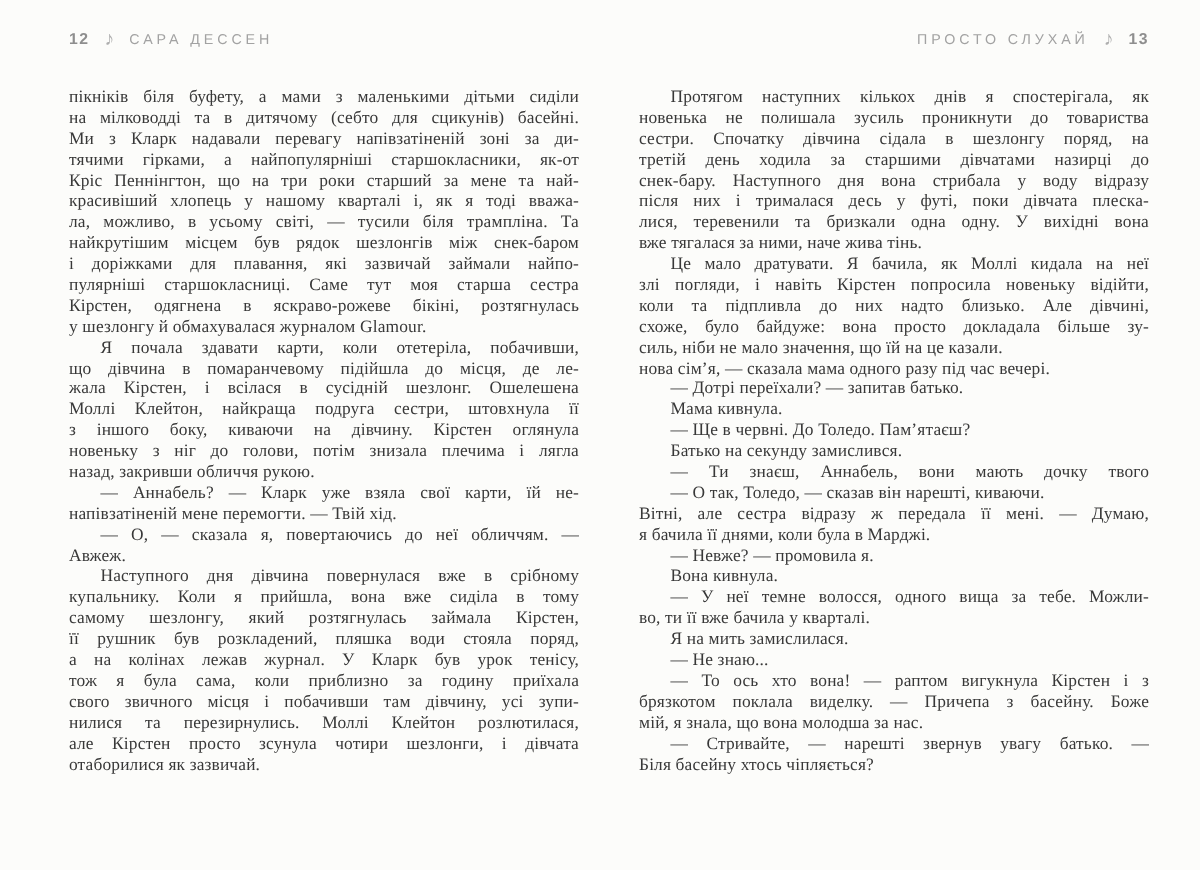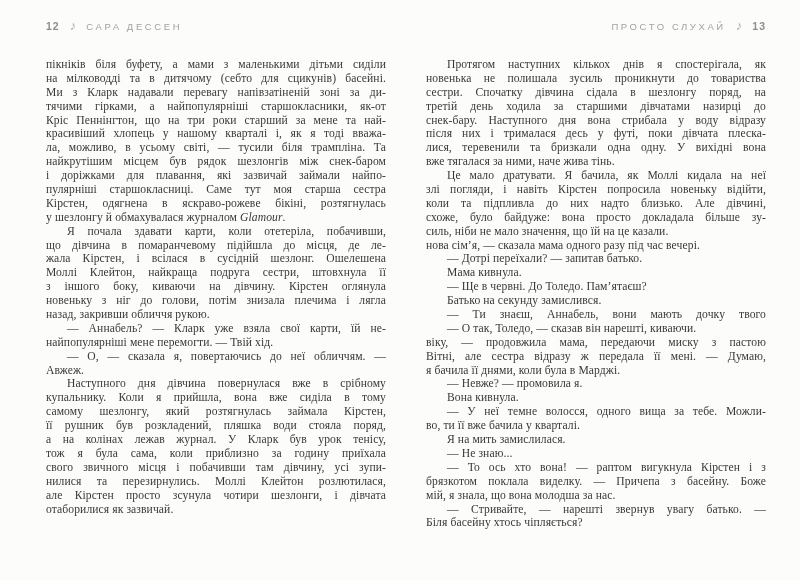--- a/index.html
+++ b/index.html
@@ -40,21 +40,21 @@
     height: 13.9px; line-height: 13.9px;
     font-size: 11.6px;
     text-align: justify;
     text-align-last: justify;
     overflow: hidden;
     white-space: normal;
     letter-spacing: 0.1px;
   }
   .line.indent { text-indent: 21px; }
   .line.para-end { text-align-last: left; }
-  .italic { font-style: italic; }
+  .italic { }
 </style>
 </head>
 <body>
 
 <div class="spread">
 
   <div class="page page-left">
     <div class="page-header">
       <span class="page-num">12</span>
       <span class="note-icon">♪</span>
@@ -74,21 +74,21 @@
         <div class="line">Кірстен, одягнена в яскраво-рожеве бікіні, розтягнулась</div>
         <div class="line para-end"><span>у шезлонгу й обмахувалася журналом </span><span class="italic">Glamour</span><span>.</span></div>
         <div class="line indent">Я почала здавати карти, коли отетеріла, побачивши,</div>
         <div class="line">що дівчина в помаранчевому підійшла до місця, де ле-</div>
         <div class="line">жала Кірстен, і всілася в сусідній шезлонг. Ошелешена</div>
         <div class="line">Моллі Клейтон, найкраща подруга сестри, штовхнула її</div>
         <div class="line">з іншого боку, киваючи на дівчину. Кірстен оглянула</div>
         <div class="line">новеньку з ніг до голови, потім знизала плечима і лягла</div>
         <div class="line para-end">назад, закривши обличчя рукою.</div>
         <div class="line indent">— Аннабель? — Кларк уже взяла свої карти, їй не-</div>
-        <div class="line para-end">найпопулярніші мене перемогти. — Твій хід.</div>
+        <div class="line para-end">напівзатіненій мене перемогти. — Твій хід.</div>
         <div class="line indent">— О, — сказала я, повертаючись до неї обличчям. —</div>
         <div class="line para-end">Авжеж.</div>
         <div class="line indent">Наступного дня дівчина повернулася вже в срібному</div>
         <div class="line">купальнику. Коли я прийшла, вона вже сиділа в тому</div>
         <div class="line">самому шезлонгу, який розтягнулась займала Кірстен,</div>
         <div class="line">її рушник був розкладений, пляшка води стояла поряд,</div>
         <div class="line">а на колінах лежав журнал. У Кларк був урок тенісу,</div>
         <div class="line">тож я була сама, коли приблизно за годину приїхала</div>
         <div class="line">свого звичного місця і побачивши там дівчину, усі зупи-</div>
         <div class="line">нилися та перезирнулись. Моллі Клейтон розлютилася,</div>
@@ -117,21 +117,20 @@
         <div class="line">коли та підпливла до них надто близько. Але дівчині,</div>
         <div class="line">схоже, було байдуже: вона просто докладала більше зу-</div>
         <div class="line para-end">силь, ніби не мало значення, що їй на це казали.</div>
         <div class="line para-end">нова сім’я, — сказала мама одного разу під час вечері.</div>
         <div class="line indent para-end">— Дотрі переїхали? — запитав батько.</div>
         <div class="line indent para-end">Мама кивнула.</div>
         <div class="line indent para-end">— Ще в червні. До Толедо. Пам’ятаєш?</div>
         <div class="line indent para-end">Батько на секунду замислився.</div>
         <div class="line indent">— Ти знаєш, Аннабель, вони мають дочку твого</div>
         <div class="line indent para-end">— О так, Толедо, — сказав він нарешті, киваючи.</div>
-        <div class="line">віку, — продовжила мама, передаючи миску з пастою</div>
         <div class="line">Вітні, але сестра відразу ж передала її мені. — Думаю,</div>
         <div class="line para-end">я бачила її днями, коли була в Марджі.</div>
         <div class="line indent para-end">— Невже? — промовила я.</div>
         <div class="line indent para-end">Вона кивнула.</div>
         <div class="line indent">— У неї темне волосся, одного вища за тебе. Можли-</div>
         <div class="line para-end">во, ти її вже бачила у кварталі.</div>
         <div class="line indent para-end">Я на мить замислилася.</div>
         <div class="line indent para-end">— Не знаю...</div>
         <div class="line indent">— То ось хто вона! — раптом вигукнула Кірстен і з</div>
         <div class="line">брязкотом поклала виделку. — Причепа з басейну. Боже</div>

